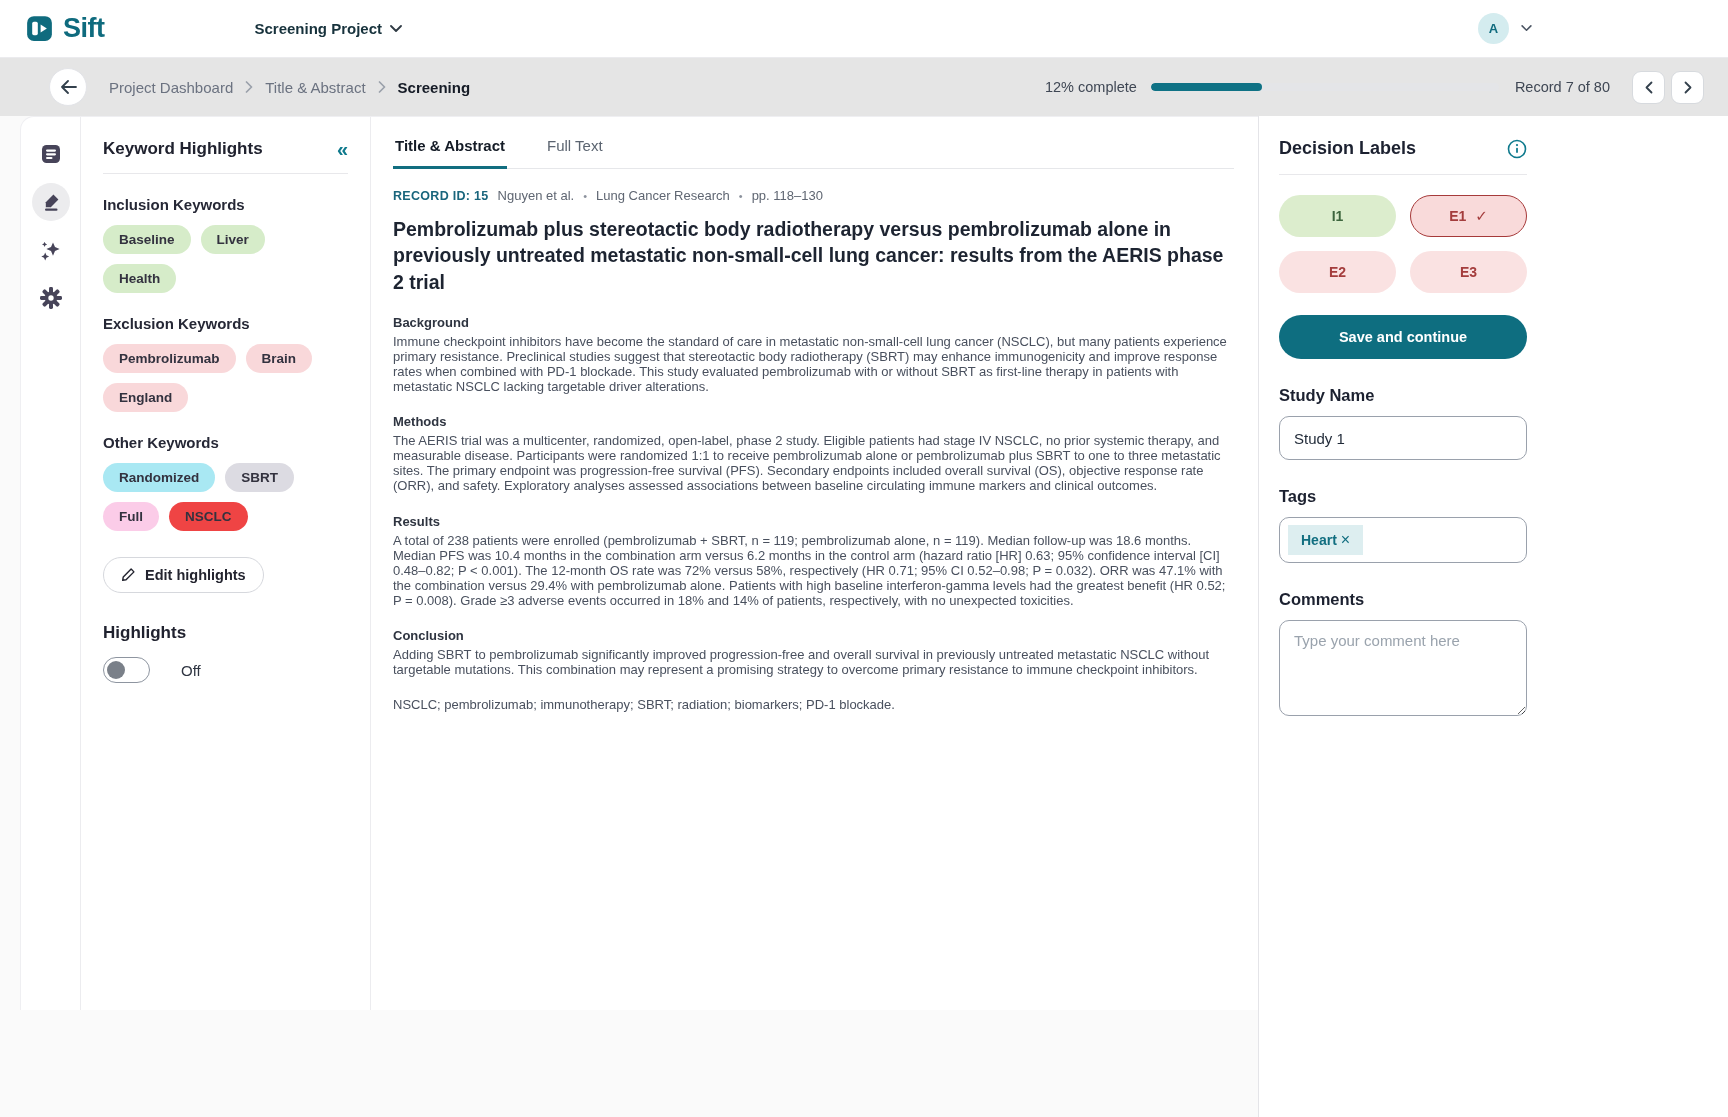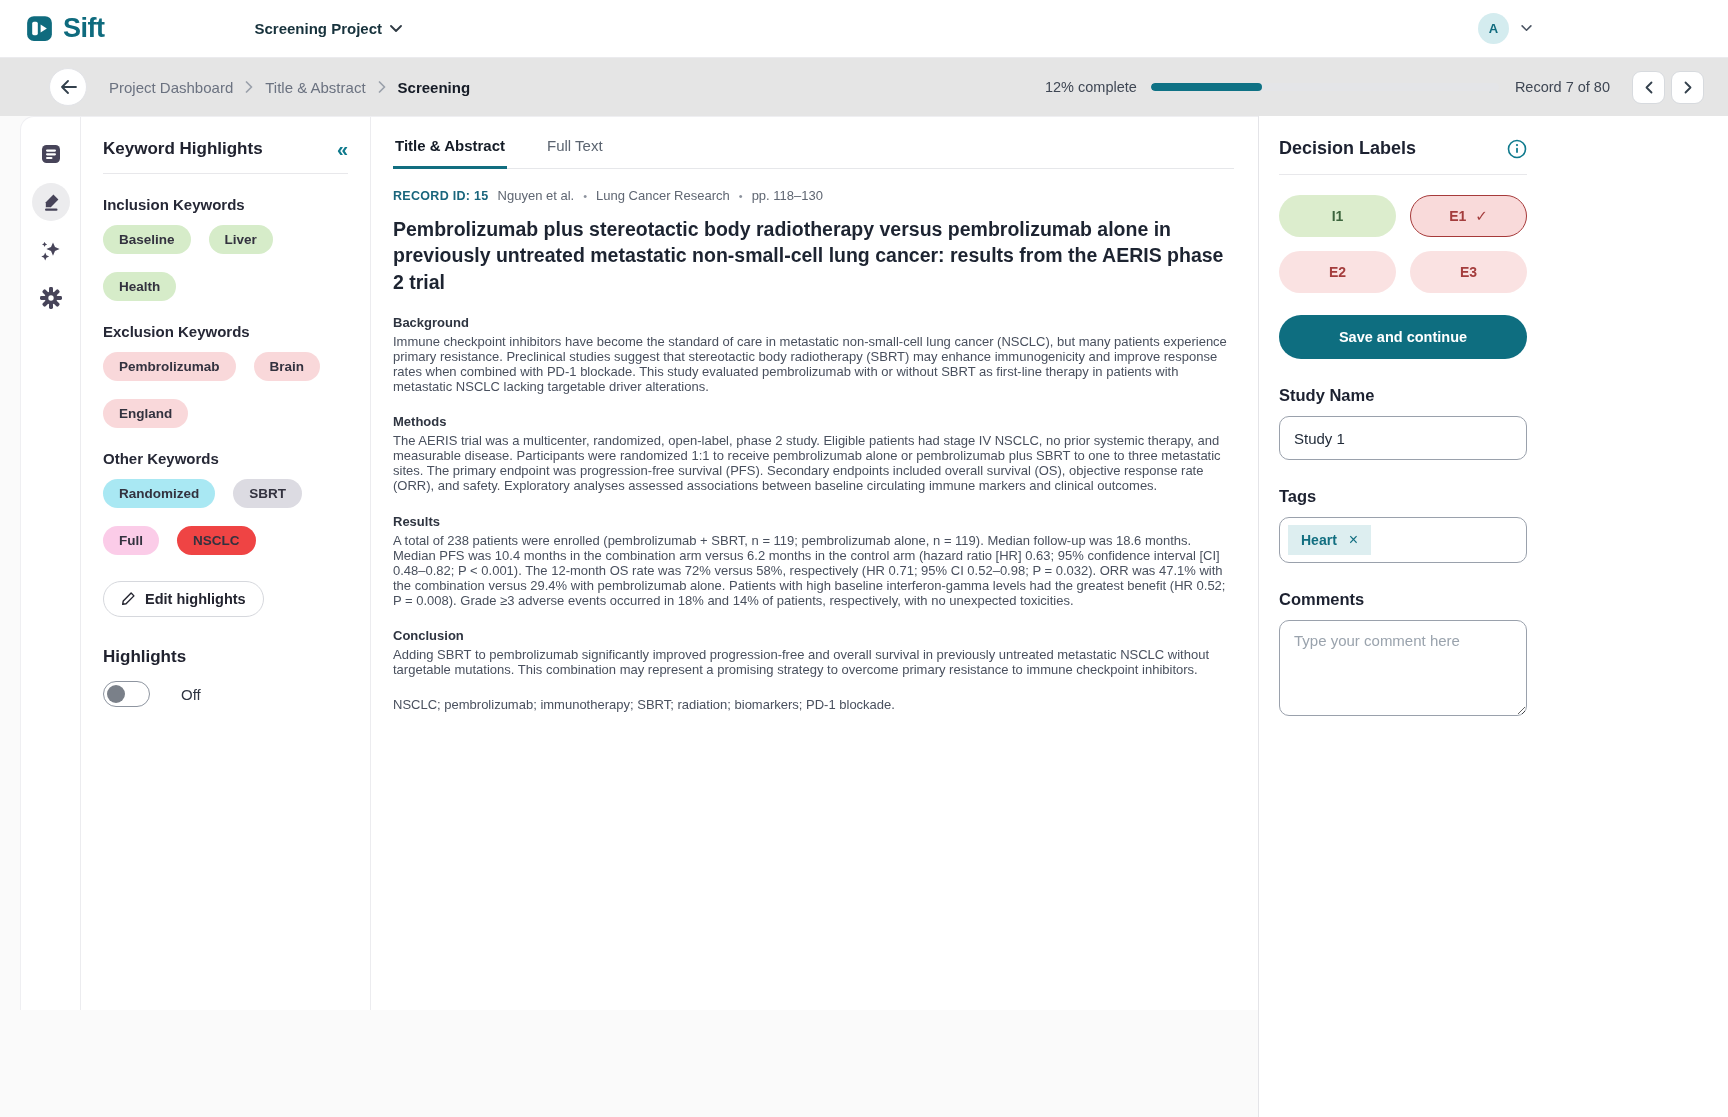--- a/index.html
+++ b/index.html
@@ -39,21 +39,21 @@
   .icon-rail { width:60px; border-right:1px solid #ececef; display:flex; flex-direction:column; align-items:center; padding-top:18px; gap:10px; }
   .rail-item { width:38px; height:38px; border-radius:50%; display:flex; align-items:center; justify-content:center; cursor:pointer; }
   .rail-item.active { background:#ececee; }
 
   
   .kw-panel { width:290px; border-right:1px solid #ececef; padding:22px 22px 0 22px; }
   .kw-head { display:flex; align-items:center; justify-content:space-between; padding-bottom:14px; border-bottom:1px solid #e8e8eb; }
   .kw-title { font-size:17px; font-weight:bold; color:#20222f; }
   .collapse-icon { font-size:20px; font-weight:bold; color:#0f7a8d; cursor:pointer; line-height:1; }
   .kw-section-label { font-size:15px; font-weight:bold; color:#262836; margin-top:22px; }
-  .pill-row { display:flex; flex-wrap:wrap; gap:18px; margin-top:12px; }
+  .pill-row { display:flex; flex-wrap:wrap; gap:10px; margin-top:12px; }
   .pill { padding:7px 16px; border-radius:999px; font-size:13.5px; font-weight:bold; color:#33323f; }
   .edit-btn { margin-top:26px; display:inline-flex; gap:9px; padding:9px 17px; background:#fff; border:1px solid #d6d8dd; border-radius:999px; font-size:14.5px; font-weight:bold; color:#23242f; cursor:pointer; }
   .hl-title { font-size:17px; font-weight:bold; color:#20222f; margin-top:30px; }
   .toggle-row { display:flex; align-items:center; gap:31px; margin-top:14px; }
   .toggle { width:47px; height:26px; border:1.5px solid #8e95a0; border-radius:999px; background:#fff; position:relative; cursor:pointer; }
   .toggle-knob { width:18px; height:18px; border-radius:50%; background:#7a8089; position:absolute; top:2.5px; left:3px; }
   .toggle-label { font-size:15px; color:#2f3542; }
 
   
   .main-col { flex:1; padding:14px 24px 0 22px; overflow:hidden; }
@@ -77,21 +77,21 @@
   .label-grid { display:grid; grid-template-columns:1fr 1fr; gap:14px; margin-top:20px; }
   .dec-btn { height:42px; border-radius:999px; border:none; font-size:14px; font-weight:bold; display:flex; align-items:center; justify-content:center; gap:9px; cursor:pointer; font-family:inherit; }
   .dec-btn.include { background:#dcedcd; color:#3d653d; }
   .dec-btn.exclude { background:#fae2e2; color:#a43d3d; }
   .dec-btn.selected { background:#f9dada; border:1.5px solid #a63a3a; }
   .dec-check { font-size:15px; }
   .save-btn { width:100%; height:44px; margin-top:22px; border:none; border-radius:999px; background:#0e6e80; color:#fff; font-size:14.5px; font-weight:bold; cursor:pointer; font-family:inherit; }
   .field-label { font-size:16.5px; font-weight:bold; color:#1c2130; margin-top:27px; }
   .text-input { width:100%; height:44px; margin-top:11px; border:1px solid #9aa1ac; border-radius:10px; padding:0 14px; font-size:15px; color:#1f2937; font-family:inherit; background:#fff; }
   .tags-box { width:100%; min-height:44px; margin-top:11px; border:1px solid #9aa1ac; border-radius:10px; padding:7px 8px; display:flex; align-items:center; background:#fff; }
-  .tag-chip { display:inline-flex; align-items:center; gap:12px; background:#ddeef0; color:#116e80; font-size:14px; font-weight:bold; padding:6px 13px; border-radius:0; }
+  .tag-chip { display:inline-flex; align-items:center; gap:4px; background:#ddeef0; color:#116e80; font-size:14px; font-weight:bold; padding:6px 13px; border-radius:0; }
   .tag-close { cursor:pointer; font-size:16px; font-weight:normal; }
   .comment-area { width:100%; height:96px; margin-top:11px; border:1px solid #9aa1ac; border-radius:10px; padding:11px 14px; font-size:15px; font-family:inherit; color:#1f2937; resize:vertical; }
   .comment-area::placeholder { color:#9aa3ad; }
 </style>
 </head>
 <body>
 
 <header class="app-header">
   <div class="logo-wrap">
     <span style="display:flex">

